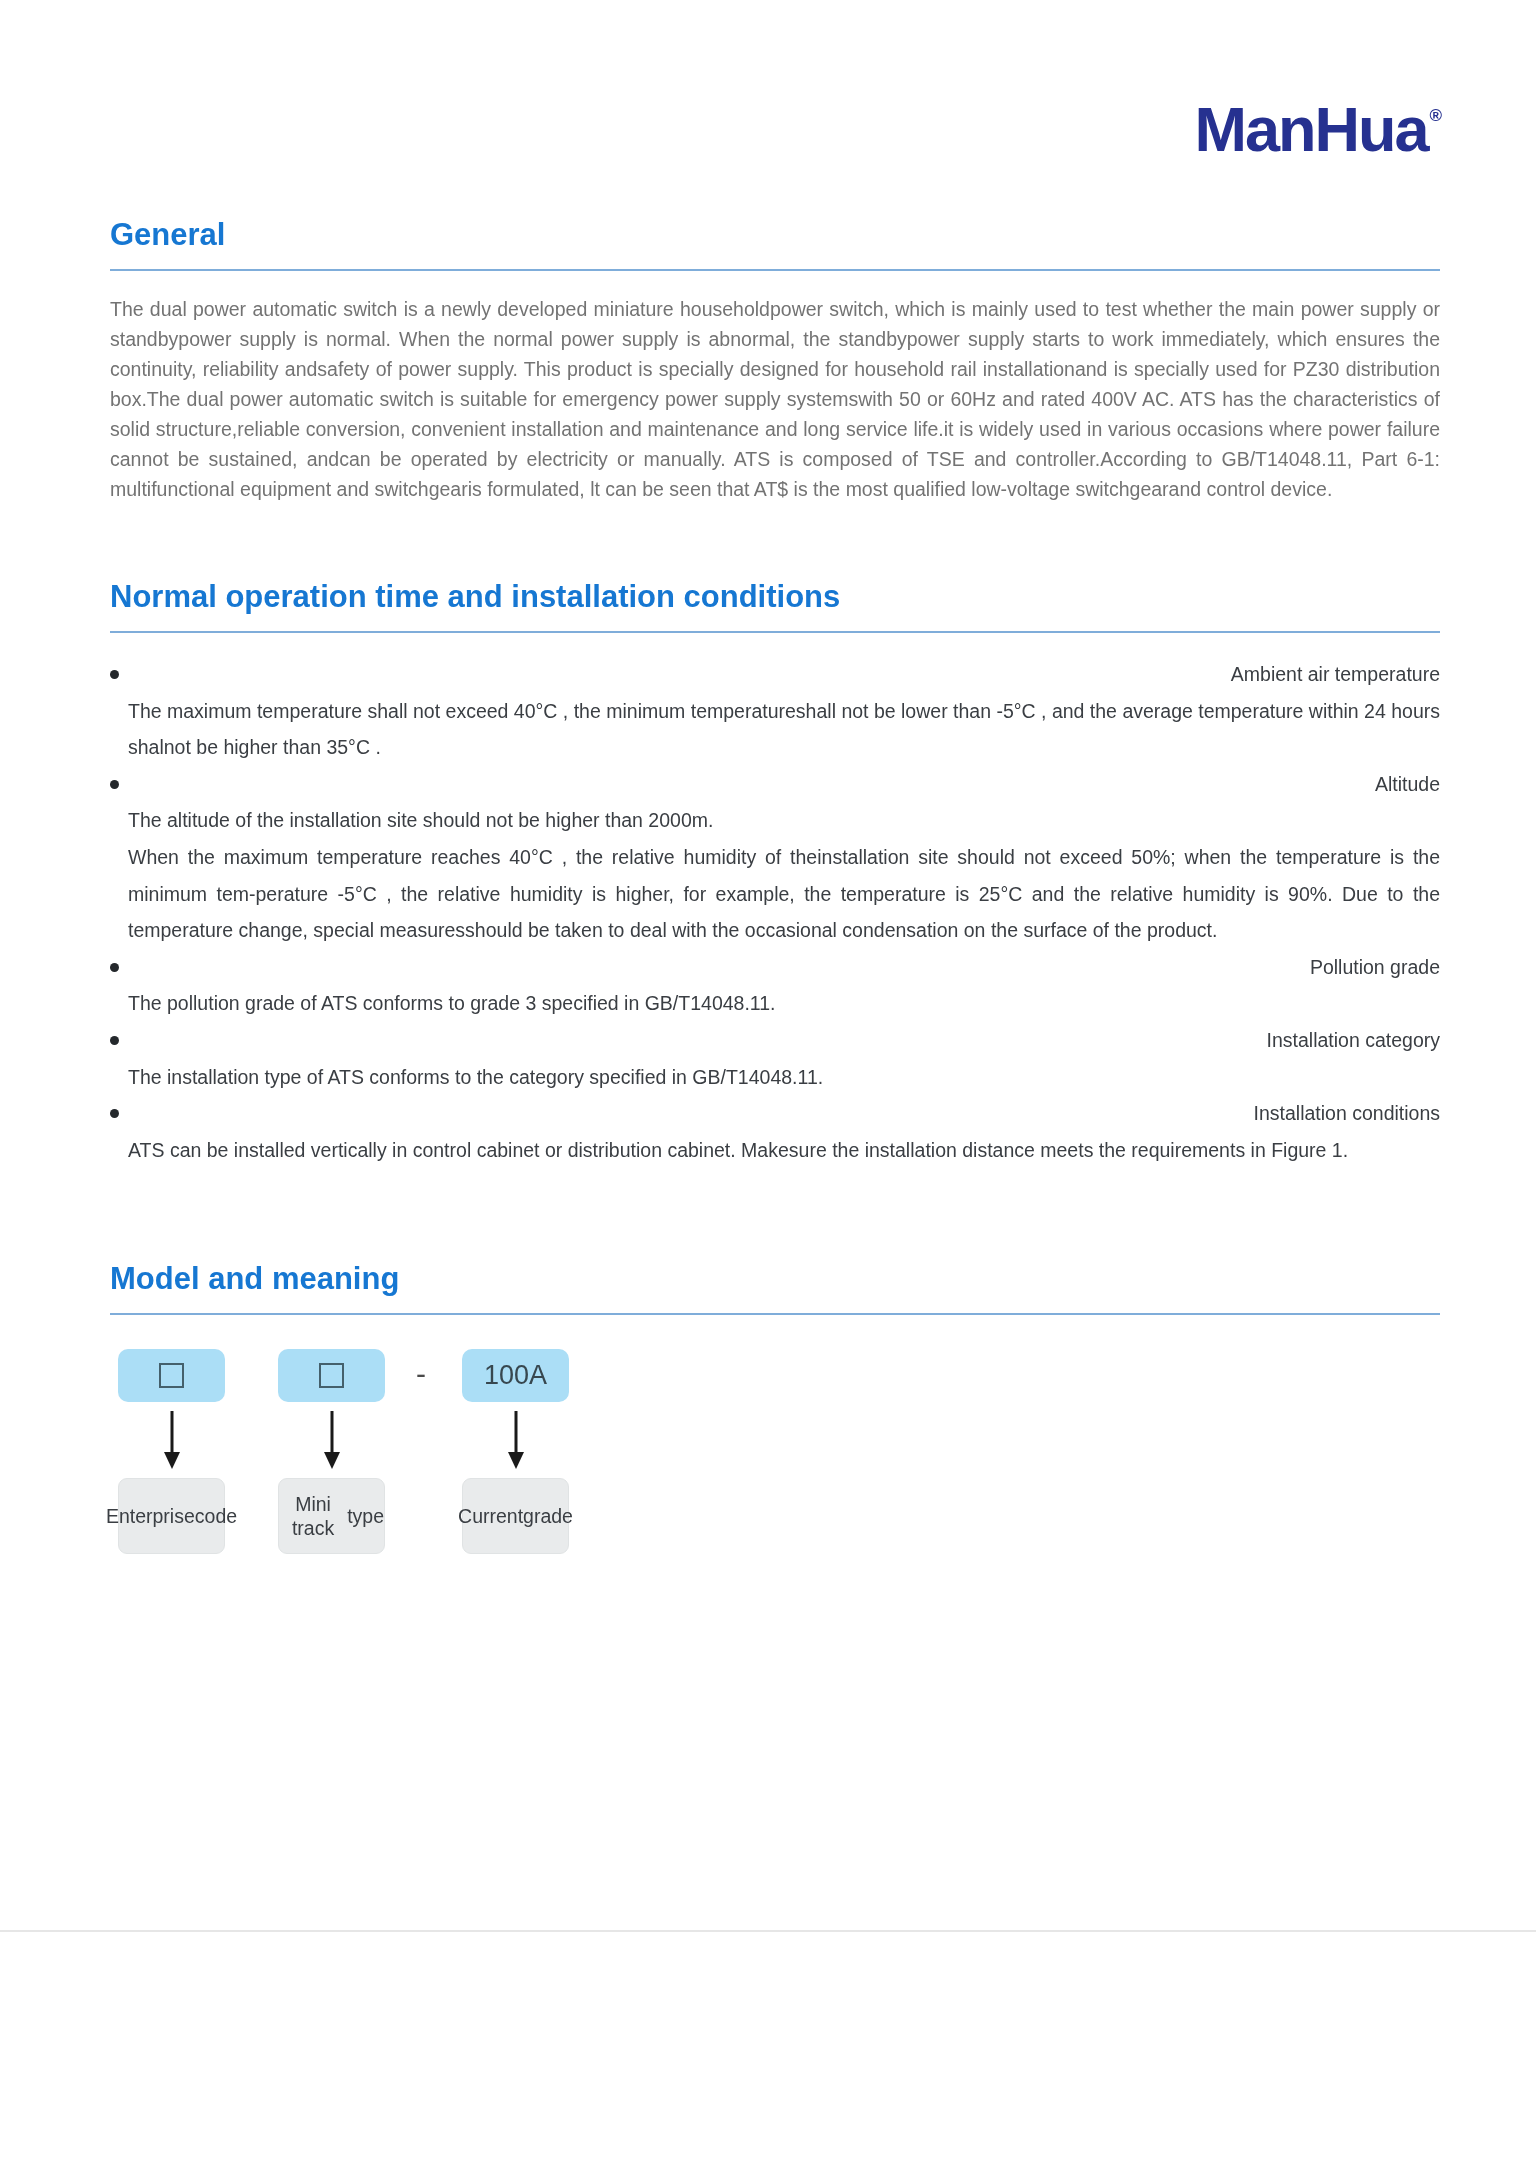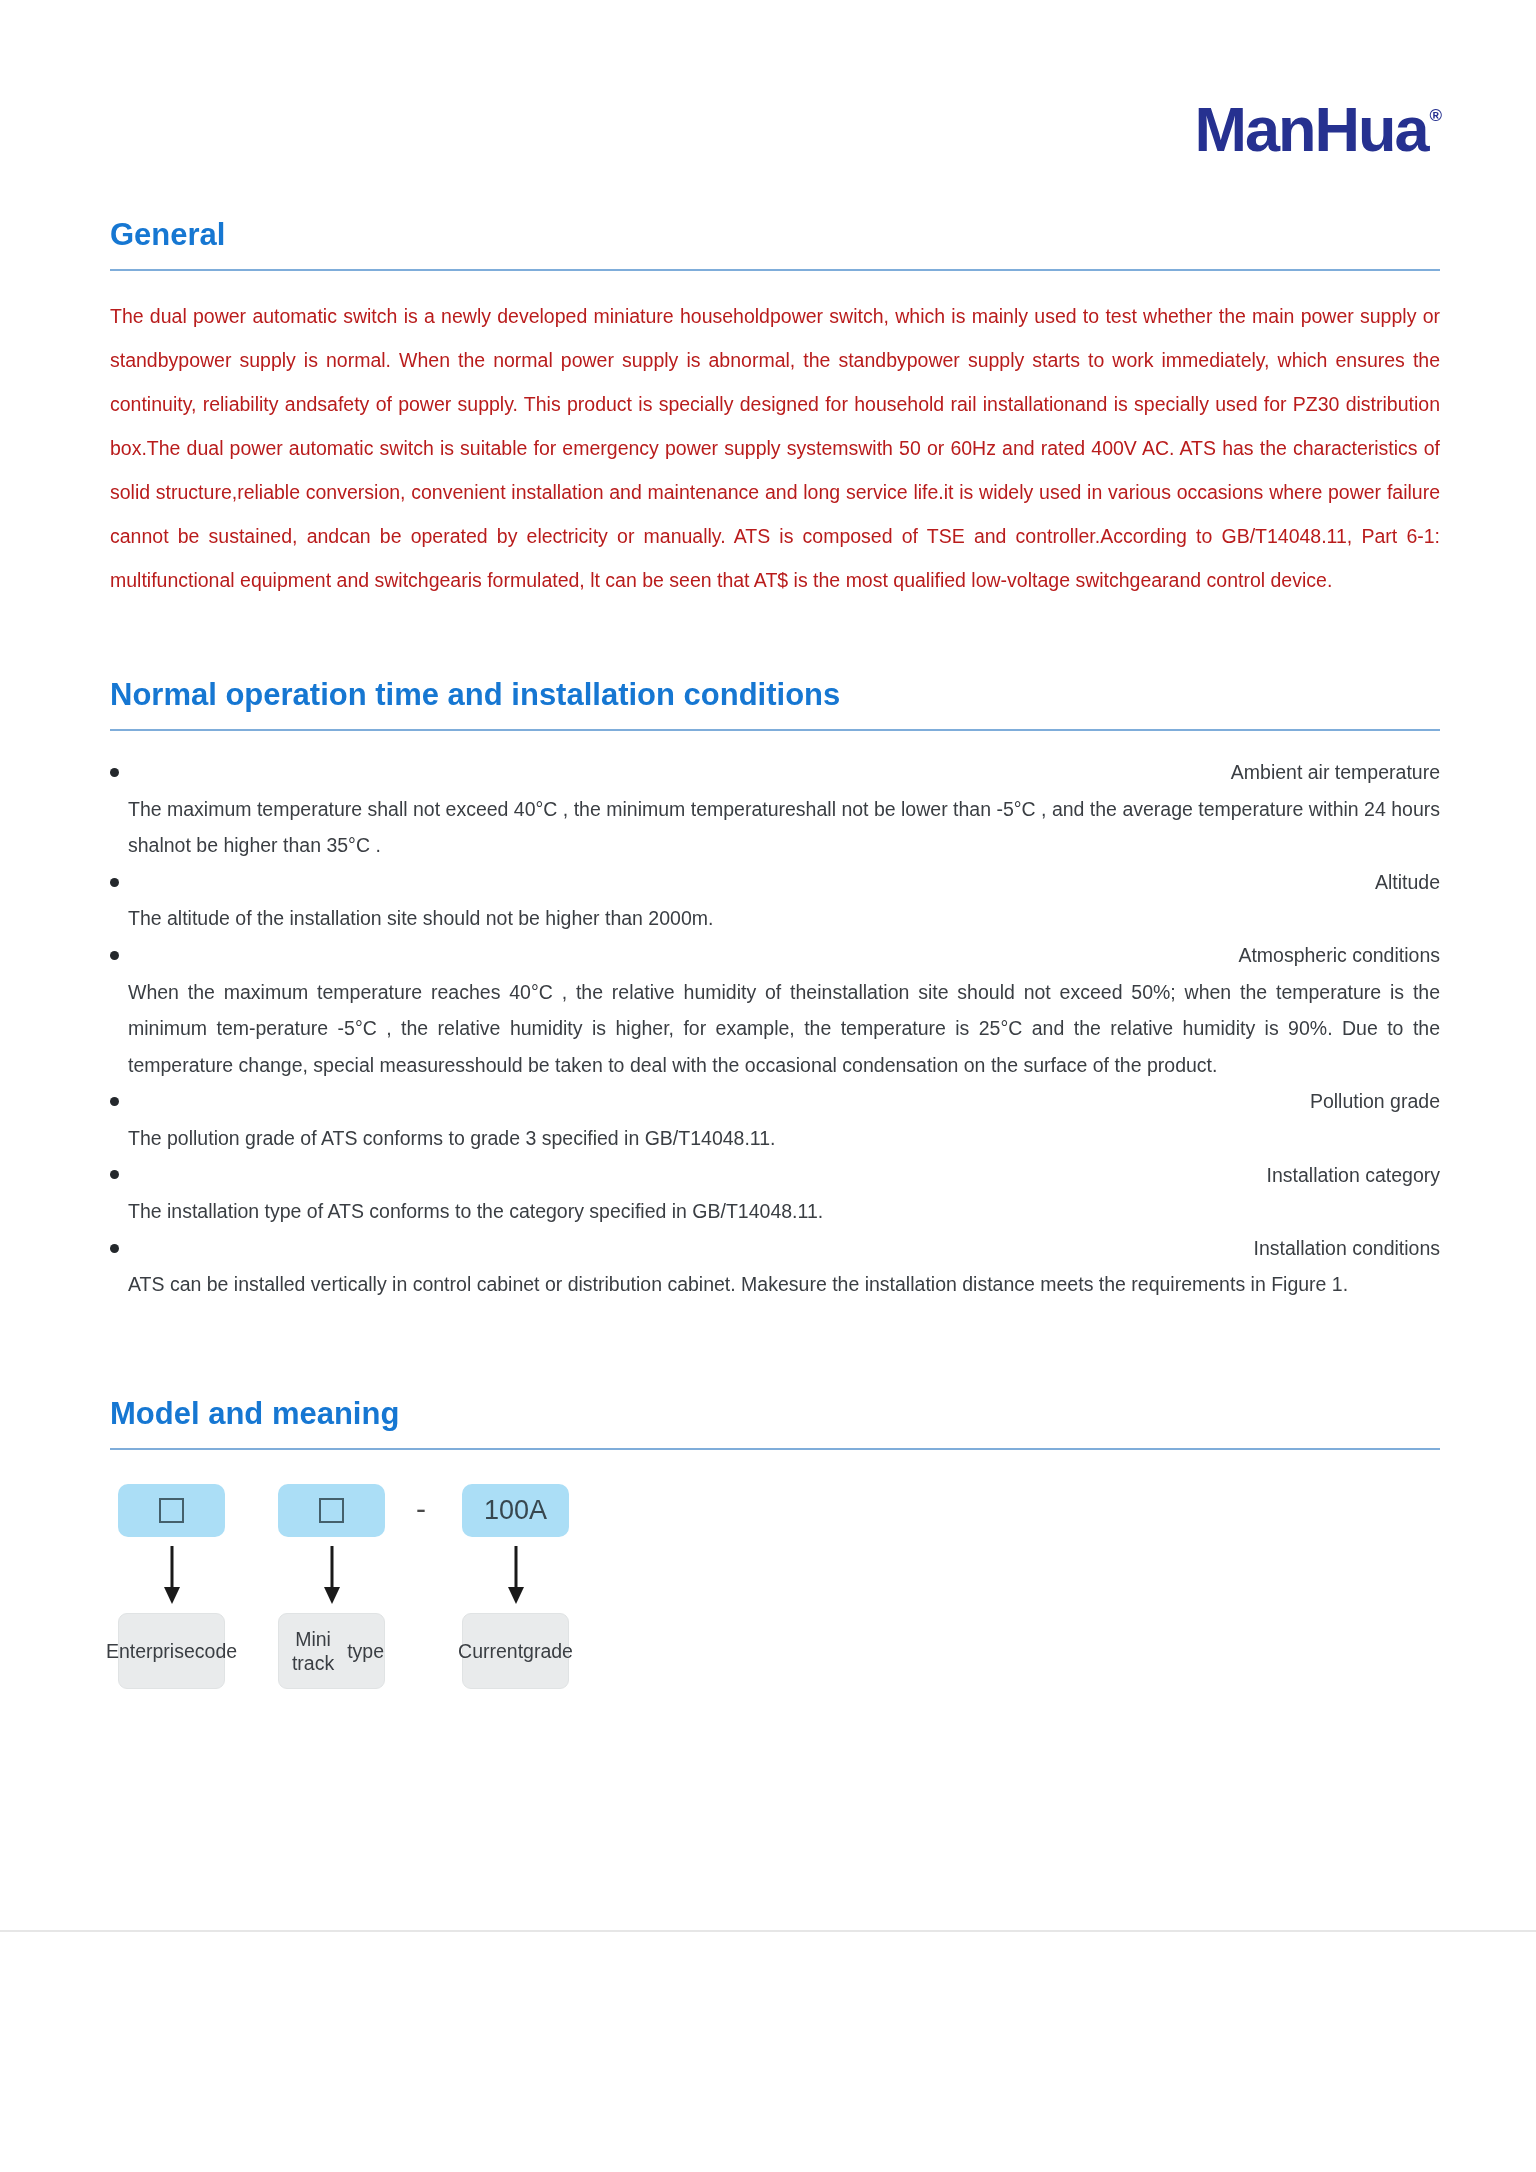--- a/index.html
+++ b/index.html
@@ -31,22 +31,22 @@
 
   
   .section-title {
     margin: 0; font-size: 31px; font-weight: bold;
     color: #1677d2; line-height: 38px;
   }
   .rule { height: 2px; background: #7fadda; margin-top: 15px; }
 
   #general { margin-top: 56px; }
   .para {
-    margin: 23px 0 0 0; font-size: 19.5px; line-height: 44px;
-    color: #b91c1c; text-align: justify;
+    margin: 23px 0 0 0; font-size: 19.5px; line-height: 30px;
+    color: #737373; text-align: justify;
   }
 
   #normal-operation { margin-top: 74px; }
   ul.bullets {
     list-style: none; margin: 23px 0 0 0; padding: 0;
     font-size: 19.5px; line-height: 36.6px; color: #3a3e43;
   }
   .blabel { display: flex; align-items: center; gap: 14px; justify-content: space-between; }
   .dot { width: 9px; height: 9px; border-radius: 50%; background: #24282c; flex: 0 0 auto; }
   .bbody { padding-left: 18px; text-align: justify; }
@@ -106,24 +106,20 @@
           <div class="bbody">The maximum temperature shall not exceed 40°C , the minimum temperatureshall not be lower than -5°C , and the average temperature within 24 hours shalnot be higher than 35°C .</div>
         </li>
         <li>
           <div class="blabel">
               <span class="dot"></span>
               <span>Altitude</span>
             </div>
           <div class="bbody">The altitude of the installation site should not be higher than 2000m.</div>
         </li>
         <li>
-          <div class="blabel">
-              <span class="dot"></span>
-              <span>Atmospheric conditions</span>
-            </div>
           <div class="bbody">When the maximum temperature reaches 40°C , the relative humidity of theinstallation site should not exceed 50%; when the temperature is the minimum tem-perature -5°C , the relative humidity is higher, for example, the temperature is 25°C and the relative humidity is 90%. Due to the temperature change, special measuresshould be taken to deal with the occasional condensation on the surface of the product.</div>
         </li>
         <li>
           <div class="blabel">
               <span class="dot"></span>
               <span>Pollution grade</span>
             </div>
           <div class="bbody">The pollution grade of ATS conforms to grade 3 specified in GB/T14048.11.</div>
         </li>
         <li>

